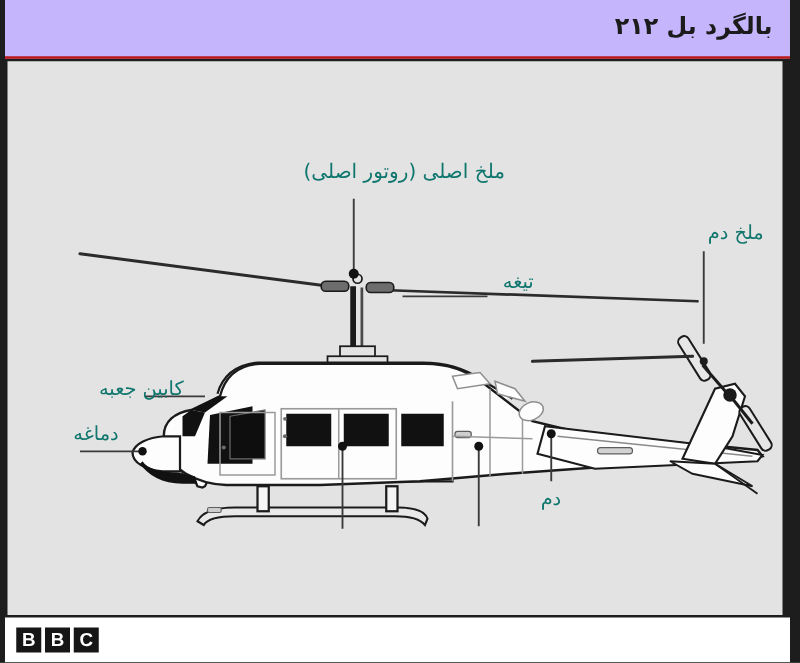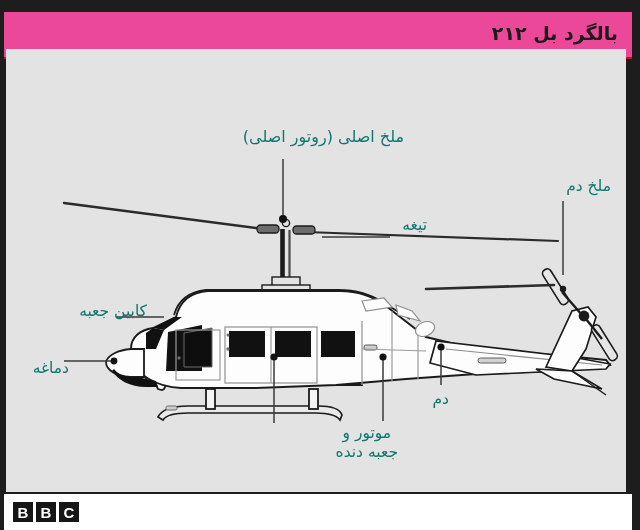--- a/index.html
+++ b/index.html
@@ -19,27 +19,26 @@
     background: #1d1d1d;
   }
 
   
   .header {
     position: absolute;
     left: 4px;
     top: 0;
     width: 628px;
     height: 47px;
-    background: #ec4899;
+    background: #c4b5fd;
     border-bottom: 2px solid #bb1919;
     display: flex;
     align-items: center;
     justify-content: flex-end;
     padding: 0 14px 0 0;
-    margin-top: 12px;
   }
   .header-title {
     font-family: "DejaVu Sans", sans-serif;
     font-size: 19px;
     font-weight: bold;
     color: #1b1b1b;
     direction: rtl;
     unicode-bidi: embed;
     letter-spacing: 0px;
     line-height: 1;
@@ -68,21 +67,21 @@
     unicode-bidi: embed;
     white-space: nowrap;
     line-height: 1.22;
     text-align: right;
   }
 
   #lbl-main-rotor  { right: 222px; top: 78px; font-size: 16px; }
   #lbl-tail-rotor  { right: 15px;  top: 128px; }
   #lbl-blade       { right: 199px; top: 167px; }
   #lbl-cockpit     { right: 479px; top: 253px; }
-  #lbl-nose        { right: 557px; top: 289px; margin-top: 21px; }
+  #lbl-nose        { right: 531px; top: 289px; }
   #lbl-passenger   { right: 317px; top: 379px; }
   #lbl-engine      { right: 228px; top: 375px; text-align: center; }
   #lbl-tail        { right: 177px; top: 341px; }
 
   
   .footer {
     position: absolute;
     left: 4px;
     top: 494px;
     width: 628px;
@@ -292,24 +291,20 @@
 
     <div class="lbl" id="lbl-tail-rotor">ملخ دم</div>
 
     <div class="lbl" id="lbl-blade">تیغه</div>
 
     <div class="lbl" id="lbl-cockpit">کابین جعبه</div>
 
     <div class="lbl" id="lbl-nose">دماغه</div>
 
 
-    <div class="lbl" id="lbl-engine">
-      <div>موتور و</div>
-      <div>جعبه دنده</div>
-    </div>
 
     <div class="lbl" id="lbl-tail">دم</div>
   </div>
 
   <div class="footer">
     <div class="bbc-logo">
       <div class="bbc-box">B</div>
       <div class="bbc-box">B</div>
       <div class="bbc-box">C</div>
     </div>

